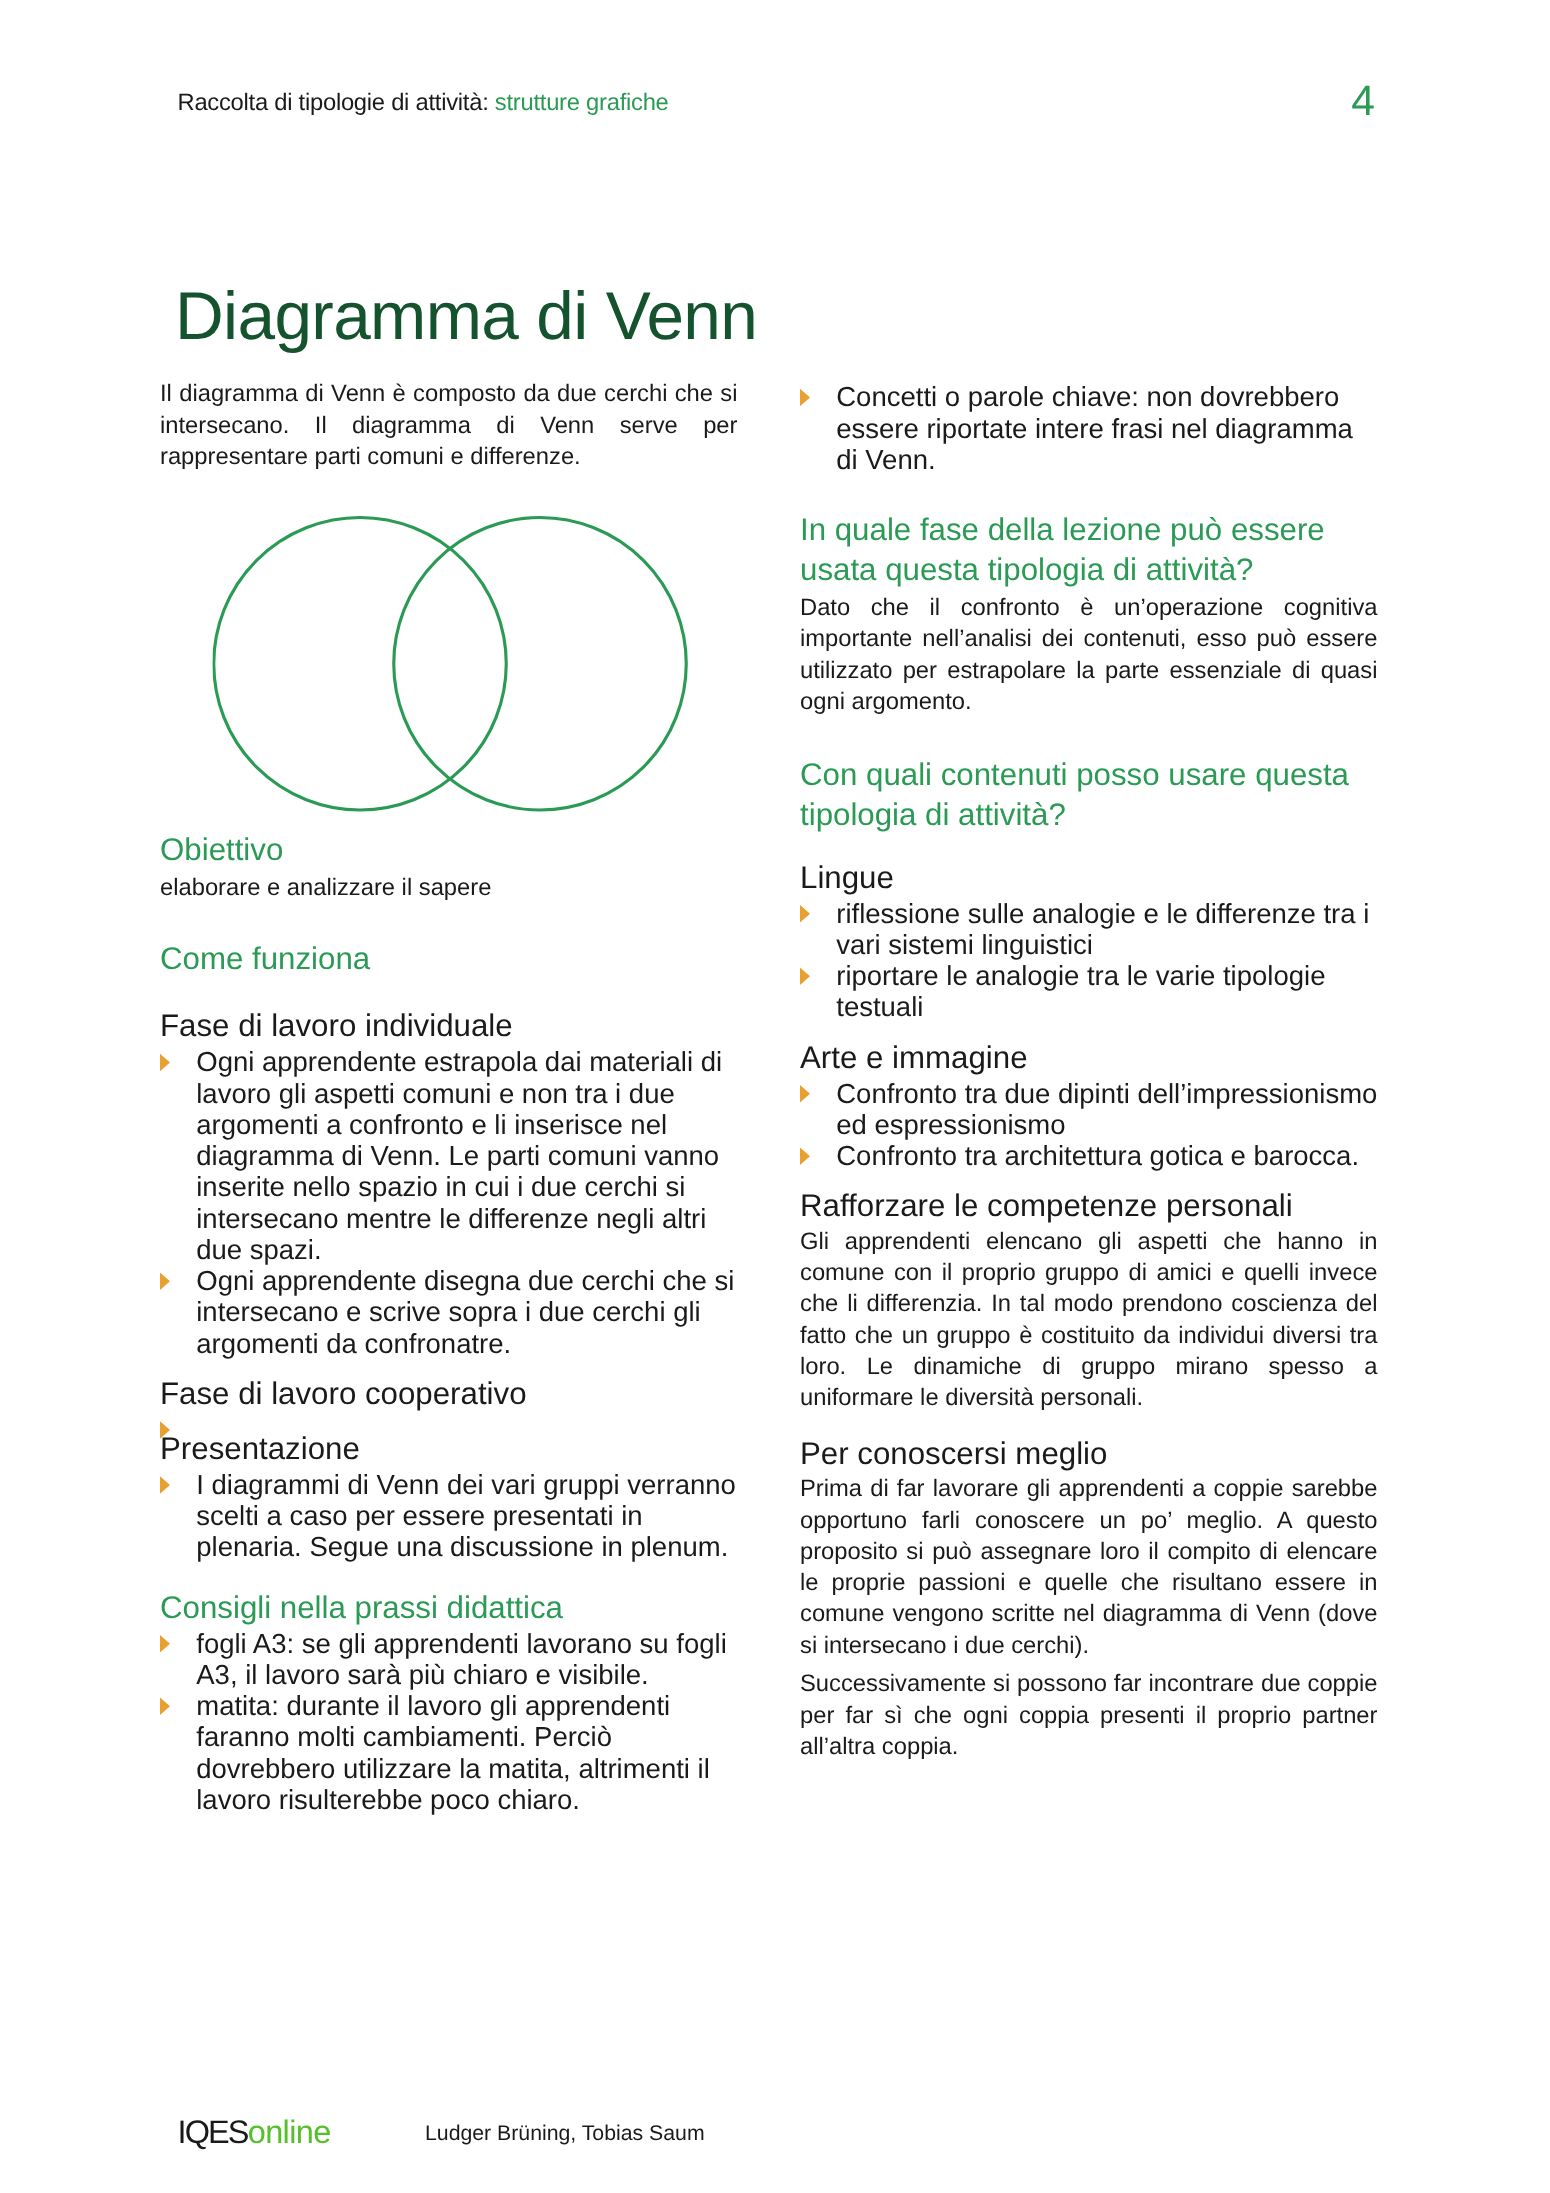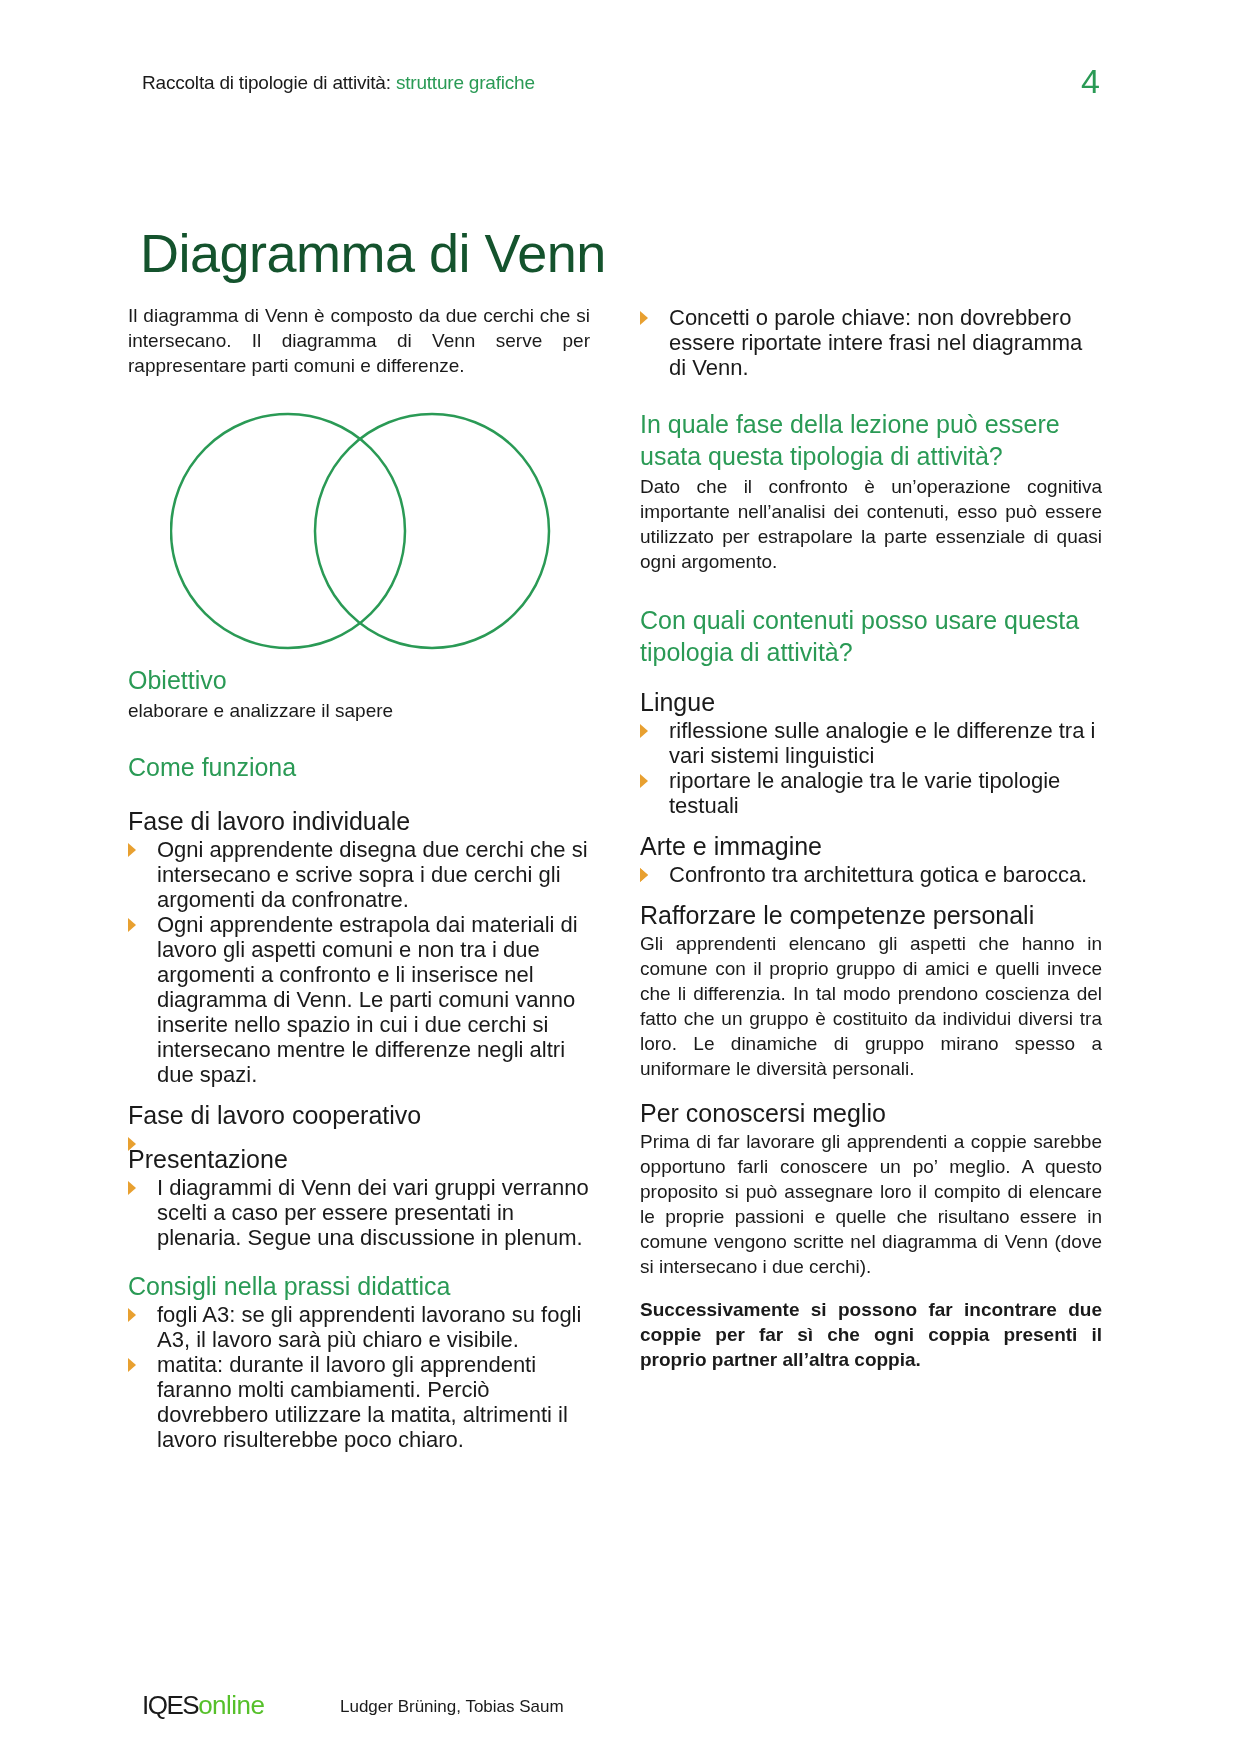--- a/index.html
+++ b/index.html
@@ -49,22 +49,22 @@
 </svg>
 
 <div class="col col-left" style="top:664px;">
   <h2>Obiettivo</h2>
   <p class="p-left" style="margin-top:2px;">elaborare e analizzare il sapere</p>
 
   <h2 style="margin-top:28px;">Come funziona</h2>
 
   <h3 style="margin-top:22px;">Fase di lavoro individuale</h3>
   <ul>
+    <li><span class="arrow"></span><span>Ogni apprendente estrapola dai materiali di lavoro gli aspetti comuni e non tra i due argomenti a confronto e li inserisce nel diagramma di Venn. Le parti comuni vanno inserite nello spazio in cui i due cerchi si intersecano mentre le differenze negli altri due spazi.</span></li>
     <li><span class="arrow"></span><span>Ogni apprendente disegna due cerchi che si intersecano e scrive sopra i due cerchi gli argomenti da confronatre.</span></li>
-    <li><span class="arrow"></span><span>Ogni apprendente estrapola dai materiali di lavoro gli aspetti comuni e non tra i due argomenti a confronto e li inserisce nel diagramma di Venn. Le parti comuni vanno inserite nello spazio in cui i due cerchi si intersecano mentre le differenze negli altri due spazi.</span></li>
   </ul>
 
   <h3 style="margin-top:12px;">Fase di lavoro cooperativo</h3>
   <ul>
     <li><span class="arrow"></span></li>
   </ul>
 
   <h3 style="margin-top:12px;">Presentazione</h3>
   <ul>
     <li><span class="arrow"></span><span>I diagrammi di Venn dei vari gruppi verranno scelti a caso per essere presentati in plenaria. Segue una discussione in plenum.</span></li>
@@ -88,28 +88,28 @@
   <h2 style="margin-top:30px;">Con quali contenuti posso usare questa tipologia di attività?</h2>
 
   <h3 style="margin-top:18px;">Lingue</h3>
   <ul>
     <li><span class="arrow"></span><span>riflessione sulle analogie e le differenze tra i vari sistemi linguistici</span></li>
     <li><span class="arrow"></span><span>riportare le analogie tra le varie tipologie testuali</span></li>
   </ul>
 
   <h3 style="margin-top:12px;">Arte e immagine</h3>
   <ul>
-    <li><span class="arrow"></span></li>
+    <li><span class="arrow"></span><span>Confronto tra due dipinti dell’impressionismo ed espressionismo</span></li>
     <li><span class="arrow"></span><span>Confronto tra architettura gotica e barocca.</span></li>
   </ul>
 
   <h3 style="margin-top:12px;">Rafforzare le competenze personali</h3>
   <p>Gli apprendenti elencano gli aspetti che hanno in comune con il proprio gruppo di amici e quelli invece che li differenzia. In tal modo prendono coscienza del fatto che un gruppo è costituito da individui diversi tra loro. Le dinamiche di gruppo mirano spesso a uniformare le diversità personali.</p>
 
   <h3 style="margin-top:16px;">Per conoscersi meglio</h3>
   <p>Prima di far lavorare gli apprendenti a coppie sarebbe opportuno farli conoscere un po’ meglio. A questo proposito si può assegnare loro il compito di elencare le proprie passioni e quelle che risultano essere in comune vengono scritte nel diagramma di Venn (dove si intersecano i due cerchi).</p>
-  <p style="margin-top:18px;font-weight:bold;">Successivamente si possono far incontrare due coppie per far sì che ogni coppia presenti il proprio partner all’altra coppia.</p>
+  <p style="margin-top:6px;">Successivamente si possono far incontrare due coppie per far sì che ogni coppia presenti il proprio partner all’altra coppia.</p>
 </div>
 
 <div class="abs footer-logo">
   <span class="iqes">IQES</span><span class="online">online</span>
 </div>
 <div class="abs footer-author">Ludger Brüning, Tobias Saum</div>
 
 </body></html>

